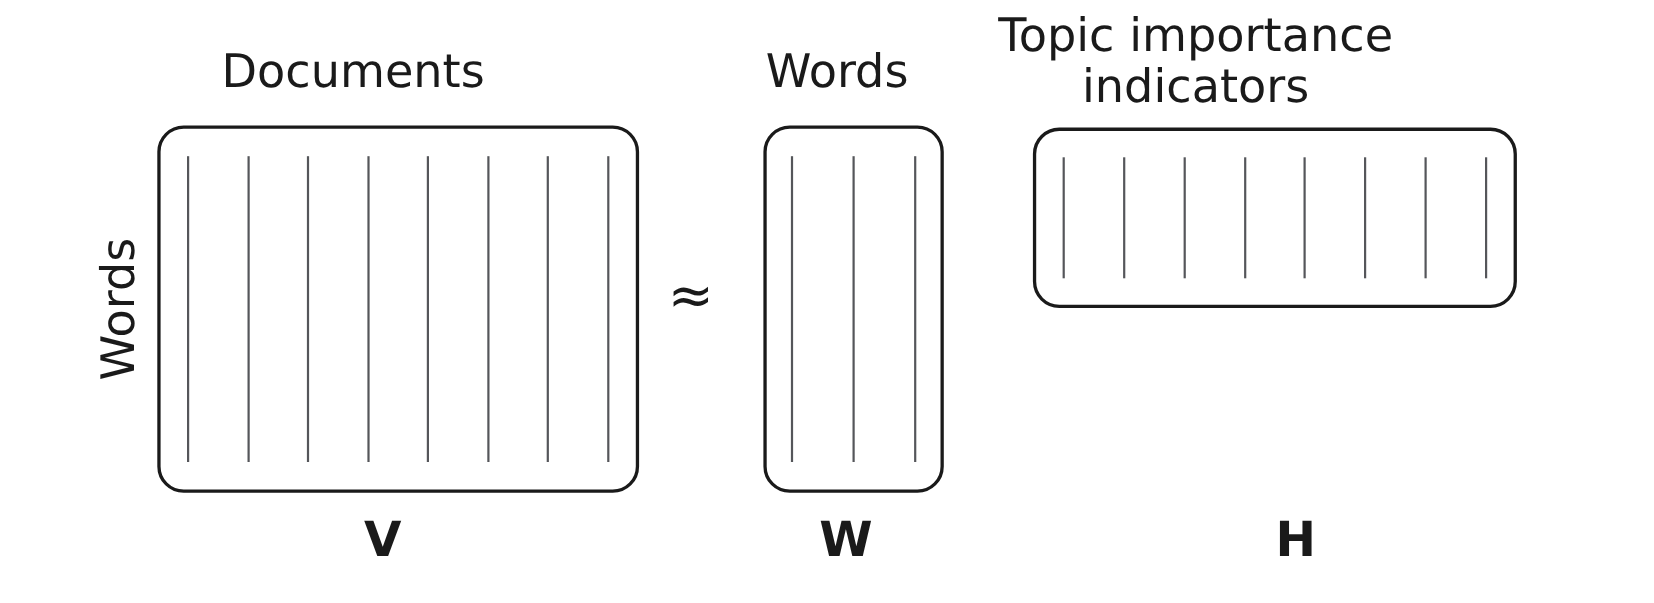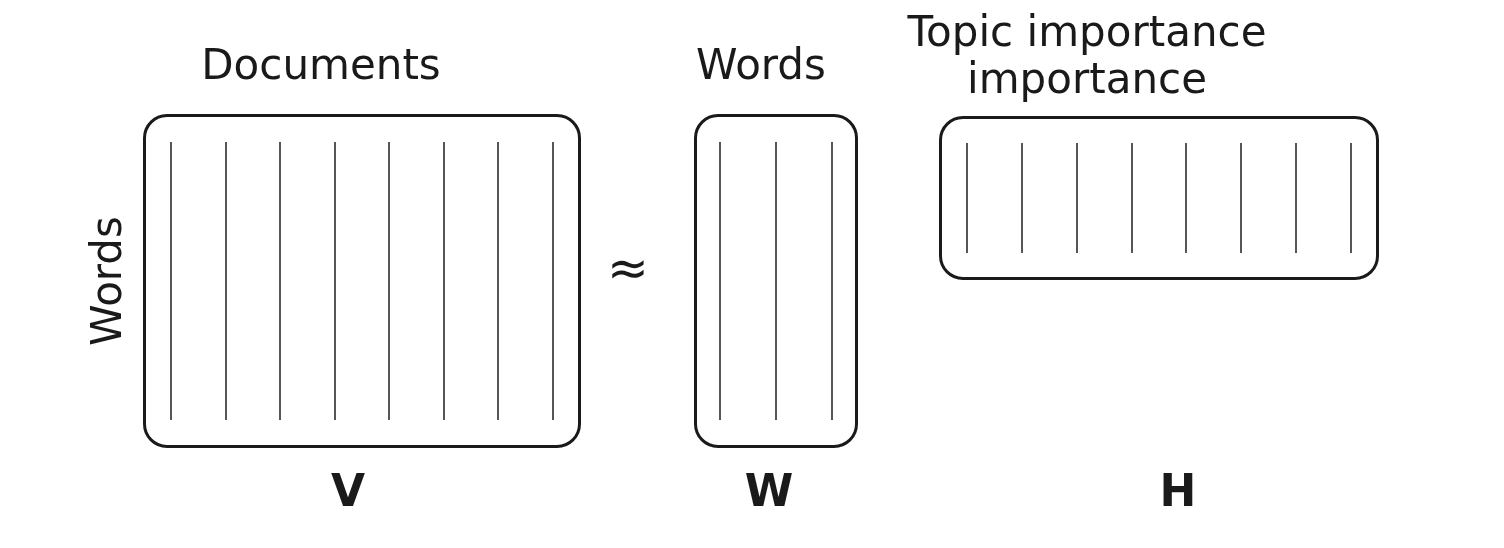--- a/index.html
+++ b/index.html
@@ -68,21 +68,21 @@
 <body>
 
 <div class="canvas" style="--bg: #ffffff; --ink: #1a1a1a; --stripe: #55565a;">
 
   <div class="lbl" id="lbl-documents">Documents</div>
 
   <div class="lbl" id="lbl-topics">Words</div>
 
   <div class="lbl" id="lbl-topic-importance">
     <div>Topic importance</div>
-    <div>importance</div>
+    <div>indicators</div>
   </div>
 
   <div class="lbl" id="lbl-words">Words</div>
 
   <div id="approx">≈</div>
 
   <div class="matrix" id="matrix-V">
       <span class="stripe"></span>
       <span class="stripe"></span>
       <span class="stripe"></span>

